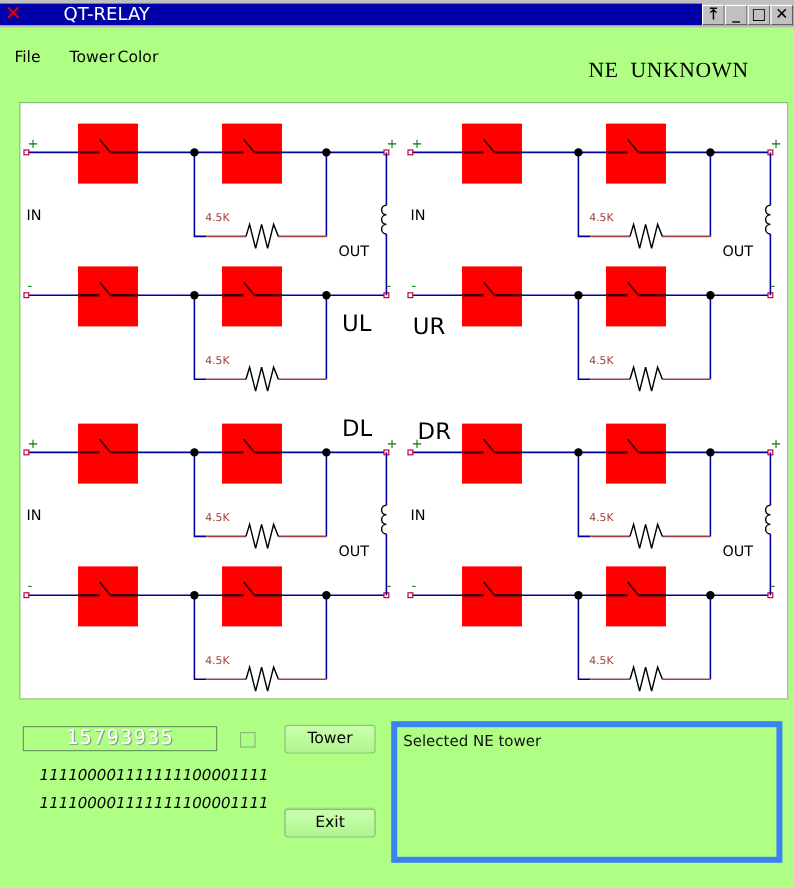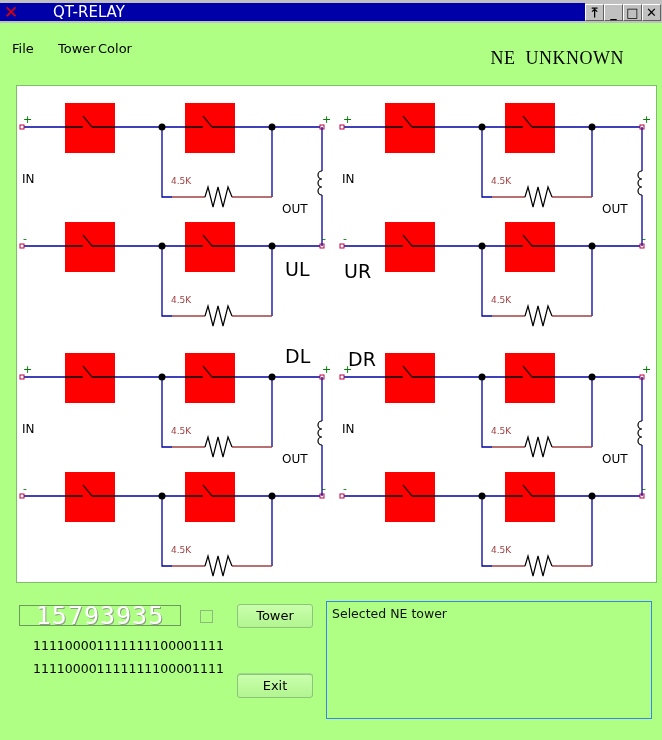--- a/index.html
+++ b/index.html
@@ -8,26 +8,26 @@
   .titlebar .blue { position:absolute; left:0; top:3px; width:585px; height:18px; background:#0000a8; }
   .titlebar .appicon { position:absolute; left:3px; top:4px; width:16px; height:17px; color:#e00000; font-size:17px; line-height:17px; font-weight:bold; text-align:center; }
   .titlebar .title { position:absolute; left:20px; top:3px; height:18px; line-height:18px; color:#fff; font-size:15px; font-family:"DejaVu Sans", sans-serif;margin-left:33px; }
   .wbtn { position:absolute; top:4px; width:19px; height:17px; background:#c0c0c0; border:1px solid #fff; border-right-color:#606060; border-bottom-color:#606060; box-sizing:border-box; font-size:13px; line-height:15px; text-align:center; color:#000; font-weight:bold; }
   .menubar { position:absolute; left:0; top:23px; width:662px; height:20px;margin-top:16px; }
   .menu-item { position:absolute; top:2px; font-size:13px; color:#000; }
   .headline { position:absolute; left:0; width:624px; top:48px; text-align:right; font-size:18px; color:#000; letter-spacing:0.5px;font-family:Liberation Serif, serif; }
   .canvas { position:absolute; left:16px; top:85px; width:641px; height:498px; background:#fff; border:1px solid #7fbf6a; box-sizing:border-box; }
   svg.circ { position:absolute; left:0; top:0; }
   .lcd { position:absolute; left:19px; top:605px; width:162px; height:21px; border:1px solid #6b9a5a; box-sizing:border-box; }
-  .lcd span { position:absolute; left:0; right:0; top:0; text-align:center; font-family:"DejaVu Sans Mono", monospace; font-size:25px; line-height:19px; color:#fff; letter-spacing:1px; text-shadow:1px 1px 0 #8aa080; font-weight:300; }
+  .lcd span { position:absolute; left:0; right:0; top:0; text-align:center; font-family:"DejaVu Sans Mono", monospace; font-size:17px; line-height:19px; color:#fff; letter-spacing:1px; text-shadow:1px 1px 0 #8aa080; font-weight:300; }
   .chk { position:absolute; left:200px; top:610px; width:13px; height:13px; border:1px solid #8cba7a; box-sizing:border-box; background:#aeff84; }
-  .bin { position:absolute; left:33px; font-size:12.5px; color:#000; font-family:"DejaVu Sans", sans-serif; }
+  .bin { position:absolute; left:33px; font-size:12.5px; color:#000; font-family:"DejaVu Sans", sans-serif;font-style:italic; }
   .btn { position:absolute; left:237px; width:76px; height:24px; box-sizing:border-box; border:1px solid #8cc47a; border-radius:3px; background:linear-gradient(#c9ffac,#b2f590); font-size:13px; text-align:center; line-height:22px; color:#000; }
   .btn.disabled { color:#a8cc98; background:#b4f892; border-color:#9ed88a;margin-top:34px; }
-  .log { position:absolute; left:326px; top:601px; width:326px; height:118px; border:1px solid #3b82f6; box-sizing:border-box; }
+  .log { position:absolute; left:326px; top:601px; width:326px; height:118px; border:5px solid #3b82f6; box-sizing:border-box; }
   .log span { position:absolute; left:5px; top:4px; font-size:12.5px; color:#111; }
 </style>
 </head>
 <body>
 
 <div class="titlebar">
   <div class="blue"></div>
   <div class="appicon">✕</div>
   <div class="title">QT-RELAY</div>
   <div class="wbtn" style="left:585px"><span>⤒</span></div>

